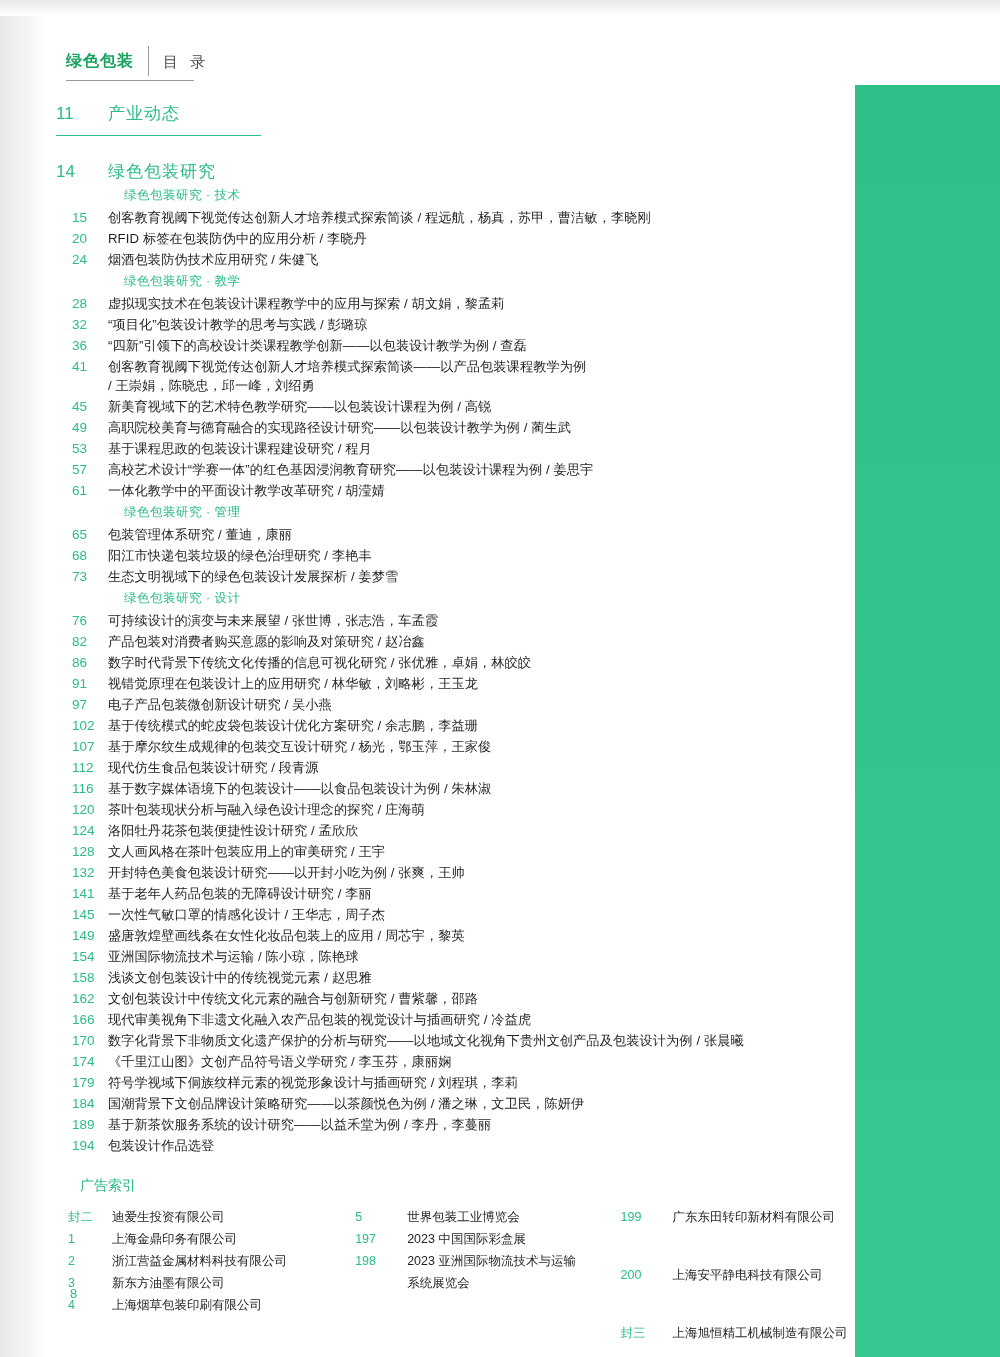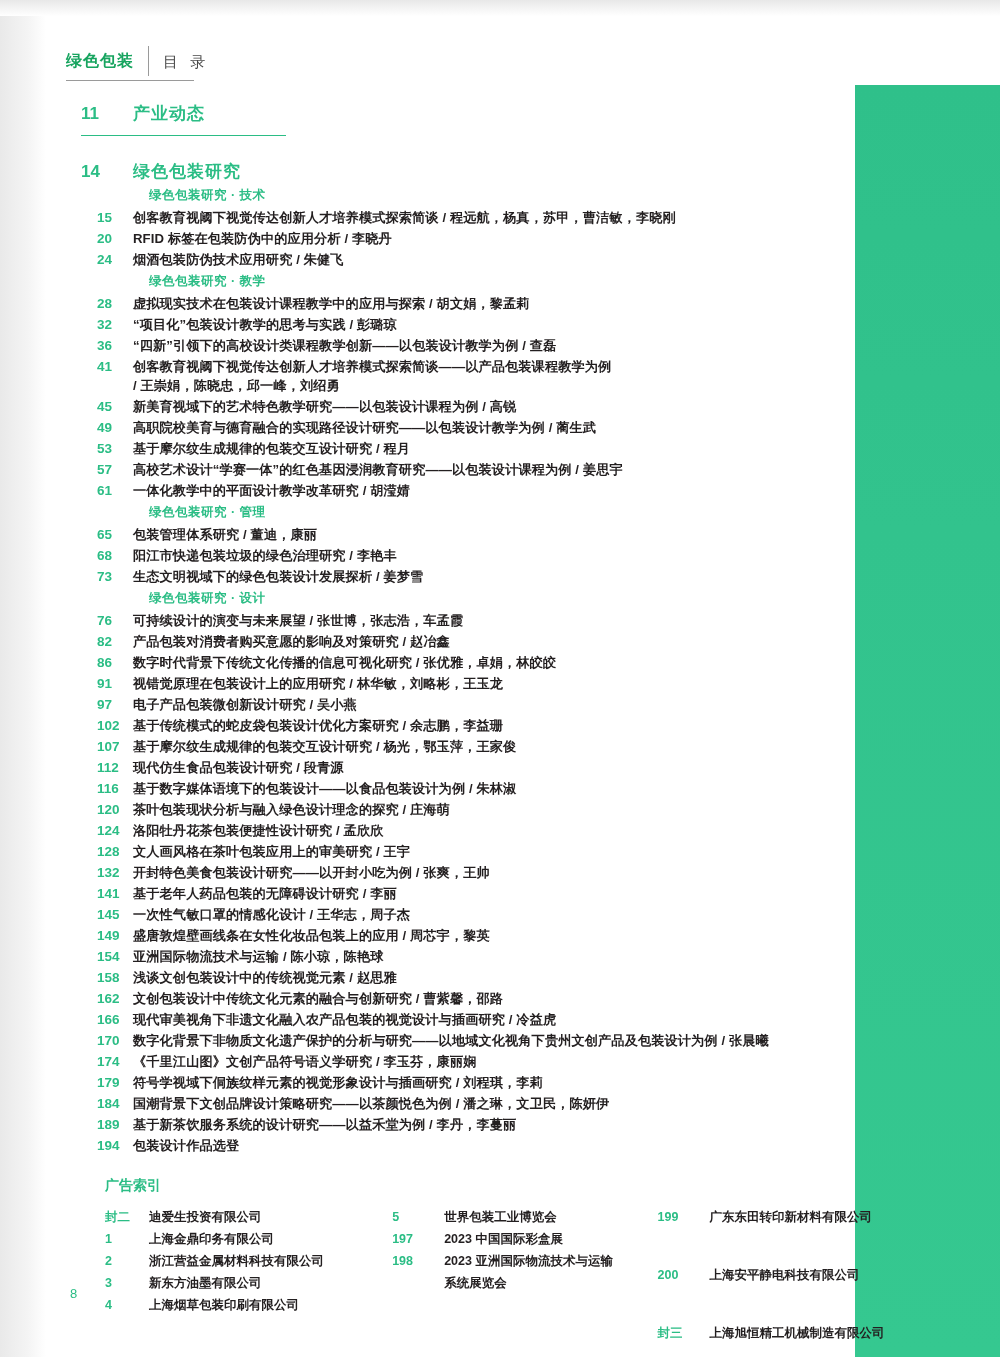--- a/index.html
+++ b/index.html
@@ -85,25 +85,24 @@
     left: 20px;
     top: 64px;
     width: 128px;
     height: 1px;
     background: #9a9a9a;
   }
 
   
   .toc {
     position: absolute;
-    left: 35px;
+    left: 10px;
     top: 86px;
     width: 800px;
     color: #231f20;
-    font-weight: bold;
   }
   .sec-head {
     display: flex;
     align-items: baseline;
     margin-bottom: 2px;
   }
   .sec-head .num {
     color: #2bbd85;
     font-size: 17px;
     width: 52px;
@@ -153,21 +152,21 @@
   .entry.cont { margin-top: -2px; }
 
   
   .ads-title {
     color: #2bbd85;
     font-size: 14px;
     margin: 22px 0 12px 24px;
   }
   .ads-grid {
     display: flex;
-    margin-left: 24px;
+    margin-left: 12px;
     width: 810px;
   }
   .ads-col {
     display: flex;
     flex-direction: column;
   }
   .ads-col.c1 { width: 290px; }
   .ads-col.c2 { width: 268px; }
   .ads-col.c3 { width: 260px; gap: 36px; }
   .ad-row {
@@ -266,21 +265,21 @@
           <div class="entry">
             <span class="pg">45</span>
             <span class="txt">新美育视域下的艺术特色教学研究——以包装设计课程为例 / 高锐</span>
           </div>
           <div class="entry">
             <span class="pg">49</span>
             <span class="txt">高职院校美育与德育融合的实现路径设计研究——以包装设计教学为例 / 蔺生武</span>
           </div>
           <div class="entry">
             <span class="pg">53</span>
-            <span class="txt">基于摩尔纹生成规律的包装交互设计研究 / 程月</span>
+            <span class="txt">基于课程思政的包装设计课程建设研究 / 程月</span>
           </div>
           <div class="entry">
             <span class="pg">57</span>
             <span class="txt">高校艺术设计“学赛一体”的红色基因浸润教育研究——以包装设计课程为例 / 姜思宇</span>
           </div>
           <div class="entry">
             <span class="pg">61</span>
             <span class="txt">一体化教学中的平面设计教学改革研究 / 胡滢婧</span>
           </div>
         </div>

